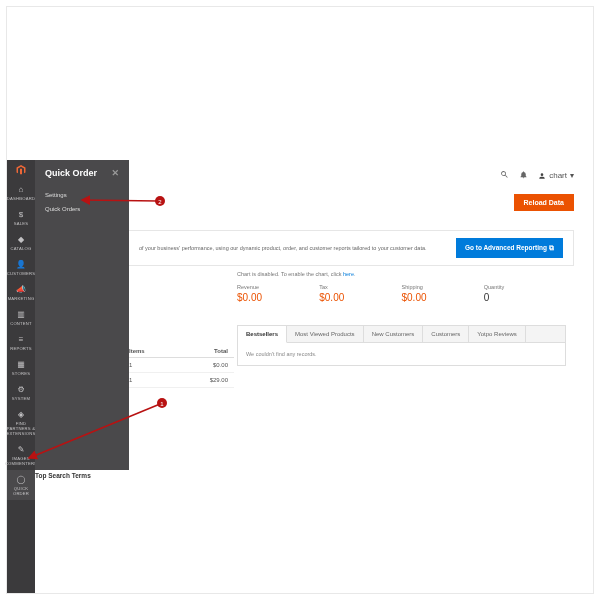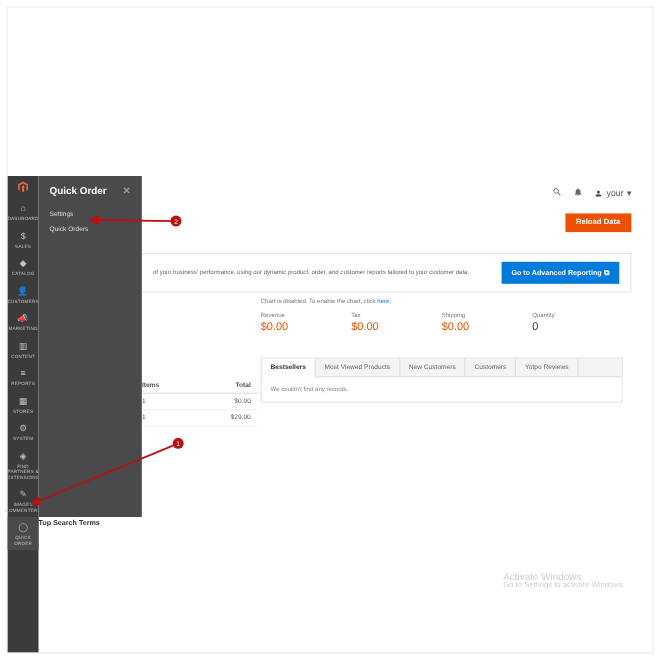--- a/index.html
+++ b/index.html
@@ -150,21 +150,21 @@
     <span><svg viewBox="0 0 24 24">
             <path d="M15.5 14h-.8l-.3-.3a6.5 6.5 0 10-.7.7l.3.3v.8l5 5 1.5-1.5-5-5zM9.5 14A4.5 4.5 0 119.5 5a4.5 4.5 0 010 9z"></path>
           </svg></span>
     <span><svg viewBox="0 0 24 24">
             <path d="M12 22a2 2 0 002-2h-4a2 2 0 002 2zm6-6V11a6 6 0 00-5-5.9V4a1 1 0 10-2 0v1.1A6 6 0 006 11v5l-2 2v1h16v-1z"></path>
           </svg></span>
     <span class="u">
           <svg viewBox="0 0 24 24">
             <path d="M12 12a4 4 0 10-4-4 4 4 0 004 4zm0 2c-3 0-8 1.5-8 4v2h16v-2c0-2.5-5-4-8-4z"></path>
           </svg>
-          <span>your</span> 
+          <span>chart</span> 
           <span>▾</span>
         </span>
   </div>
 
   <div class="btn-orange">Reload Data</div>
 
   <div class="advisor">
     <div class="txt">of your business' performance, using our dynamic product, order, and customer reports tailored to your customer data.</div>
     <div class="btn-blue"><span>Go to Advanced Reporting</span><span class="ext">⧉</span></div>
   </div>
@@ -213,24 +213,20 @@
     <div class="tabrow" id="tabrow">
           <div class="tab active">Bestsellers</div>
           <div class="tab">Most Viewed Products</div>
           <div class="tab">New Customers</div>
           <div class="tab">Customers</div>
           <div class="tab">Yotpo Reviews</div>
         </div>
     <div class="tabbody">We couldn't find any records.</div>
   </div>
 
-  <div class="aw">
-    <div class="aw1">Activate Windows</div>
-    <div class="aw2">Go to Settings to activate Windows.</div>
-  </div>
 </div>
 
 <div class="tst">Top Search Terms</div>
 
 <svg class="arrowsvg" width="200" height="320">
   <defs>
         <marker id="ah" markerWidth="6" markerHeight="6" refX="5" refY="3" orient="auto">
           <path d="M0,0 L6,3 L0,6 z" fill="#b81212"></path>
         </marker>
       </defs>

